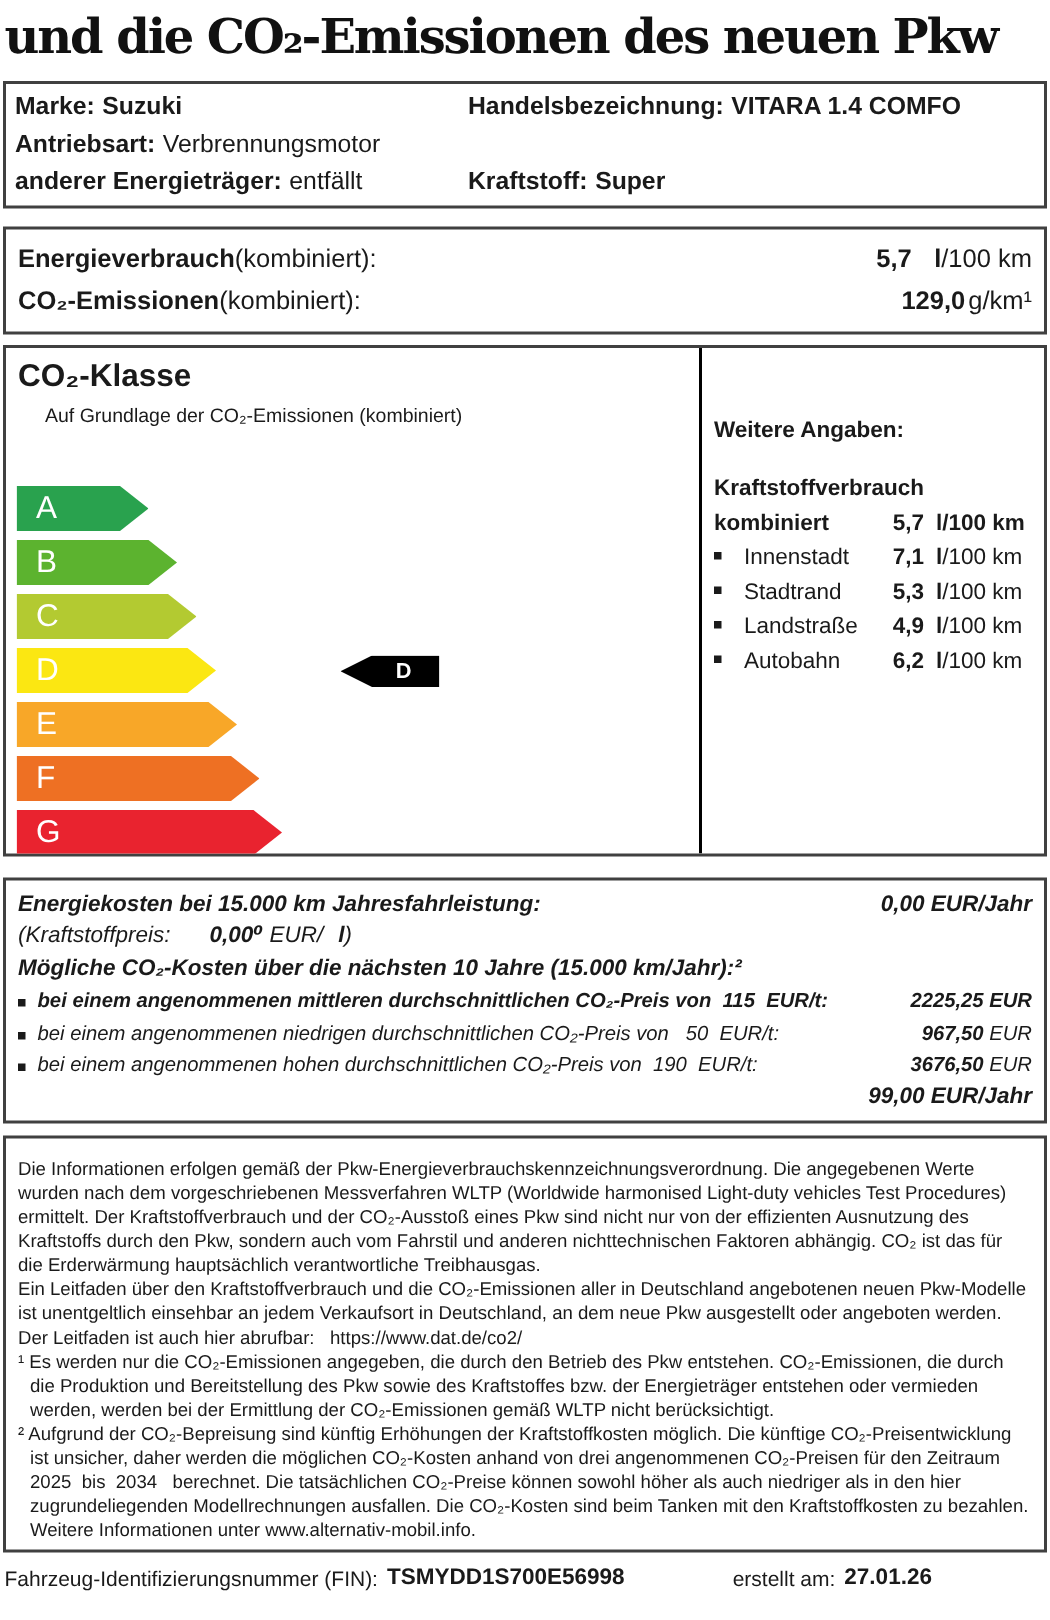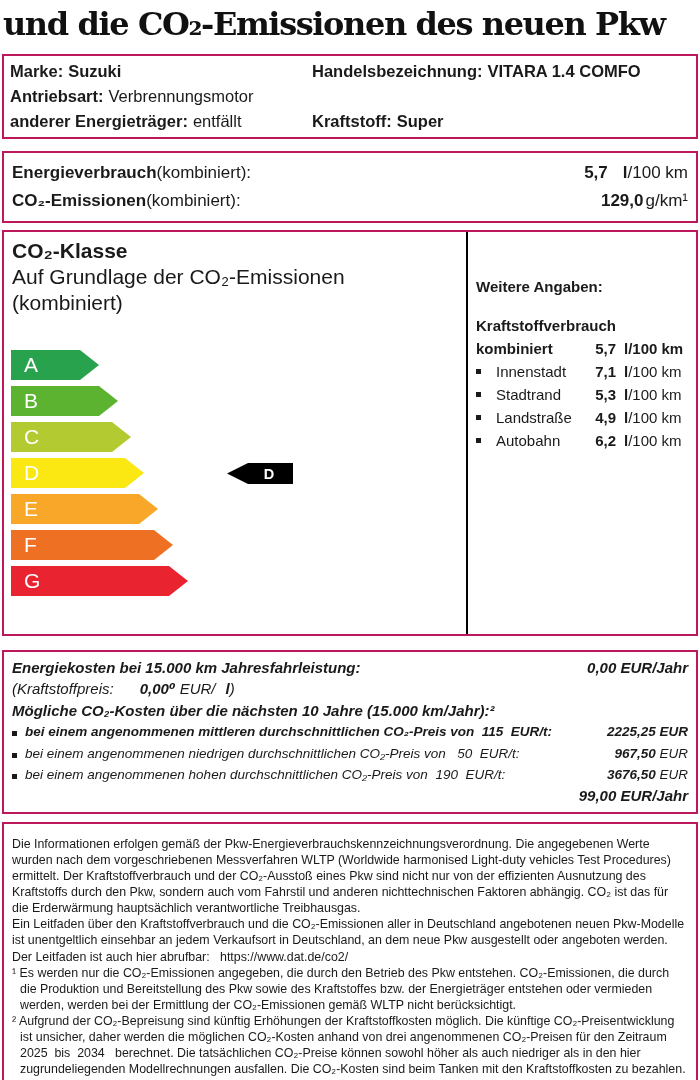--- a/index.html
+++ b/index.html
@@ -16,39 +16,39 @@
   .page-title {
     font-family:"DejaVu Serif","Liberation Serif",serif;
     font-weight:bold;
     font-size:32px;
     line-height:41px;
     letter-spacing:-1.4px;
     color:#111;
     padding:2px 0 0 1px;
   }
 
-  .box { border:2px solid #be185d; }
+  .box { border:2px solid #404040; }
 
   
   .vehicle-box { margin-top:9px; padding:3px 6px; }
   .v-row { display:grid; grid-template-columns:302px 1fr; line-height:25px; font-size:16.5px; }
   .v-row.single { grid-template-columns:1fr; }
   .v-cell { overflow:hidden; white-space:nowrap; }
   .v-cell .val { margin-left:5px; }
 
   
   .consumption-box { margin-top:12px; padding:6px 8px; }
   .c-row { display:flex; align-items:baseline; line-height:28px; font-size:17px; }
   .c-row .spacer { flex:1; }
 
   
-  .class-box { margin-top:7px; height:406px; display:flex; overflow:hidden; }
+  .class-box { margin-top:7px; height:341px; display:flex; overflow:hidden; }
   .class-left { flex:0 0 464px; border-right:2px solid #000; padding:6px 8px 0 5px; }
   .class-heading { font-size:21px; font-weight:bold; line-height:26px; padding-left:3px; }
-  .class-subheading { font-size:21px; line-height:26px; padding-left:3px; }
+  .class-subheading { font-size:13px; line-height:26px; padding-left:3px;margin-left:18px; }
   .class-scale { position:relative; margin-top:34px; margin-left:2px; height:247px; }
   .class-bar {
     height:30px; margin-bottom:6px; display:flex; align-items:center;
     clip-path:polygon(0 0, calc(100% - 19px) 0, 100% 50%, calc(100% - 19px) 100%, 0 100%);
   }
   .class-letter { color:#fff; font-size:21px; padding-left:13px; }
   .class-marker {
     position:absolute; left:216px; width:66px; height:21px;
     background:#000; color:#fff;
     clip-path:polygon(0 50%, 21px 0, 100% 0, 100% 100%, 21px 100%);

